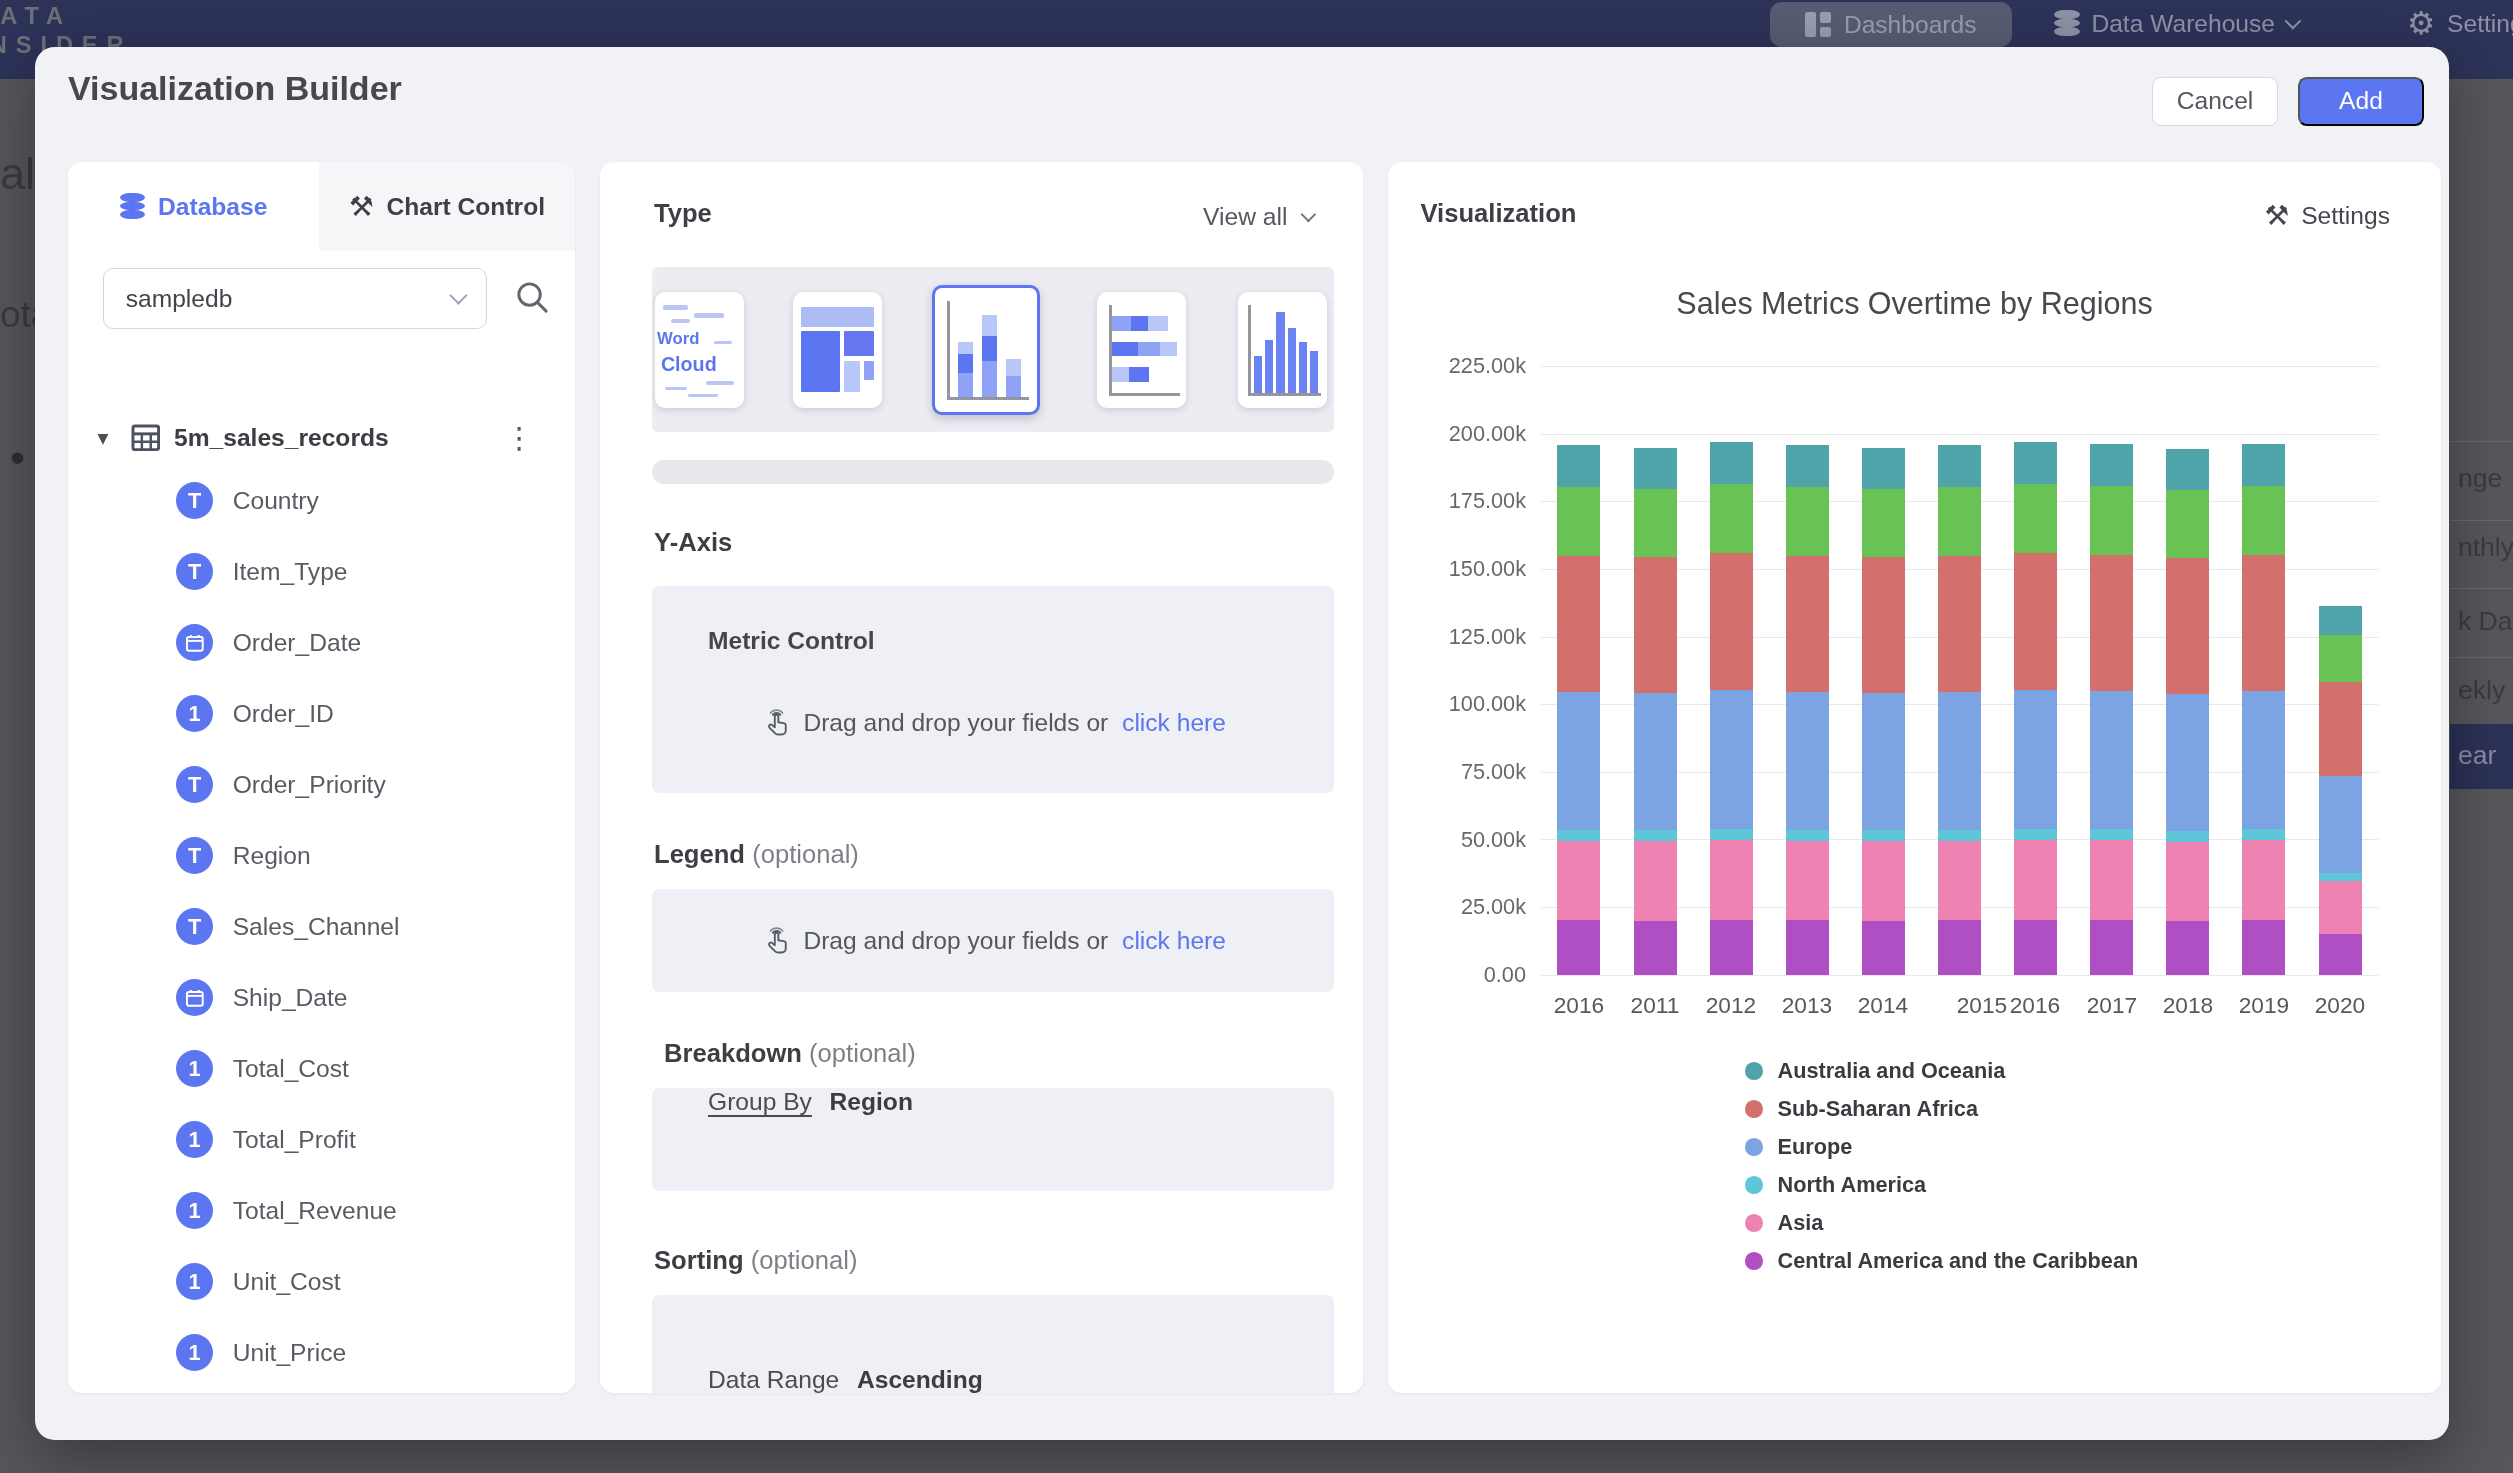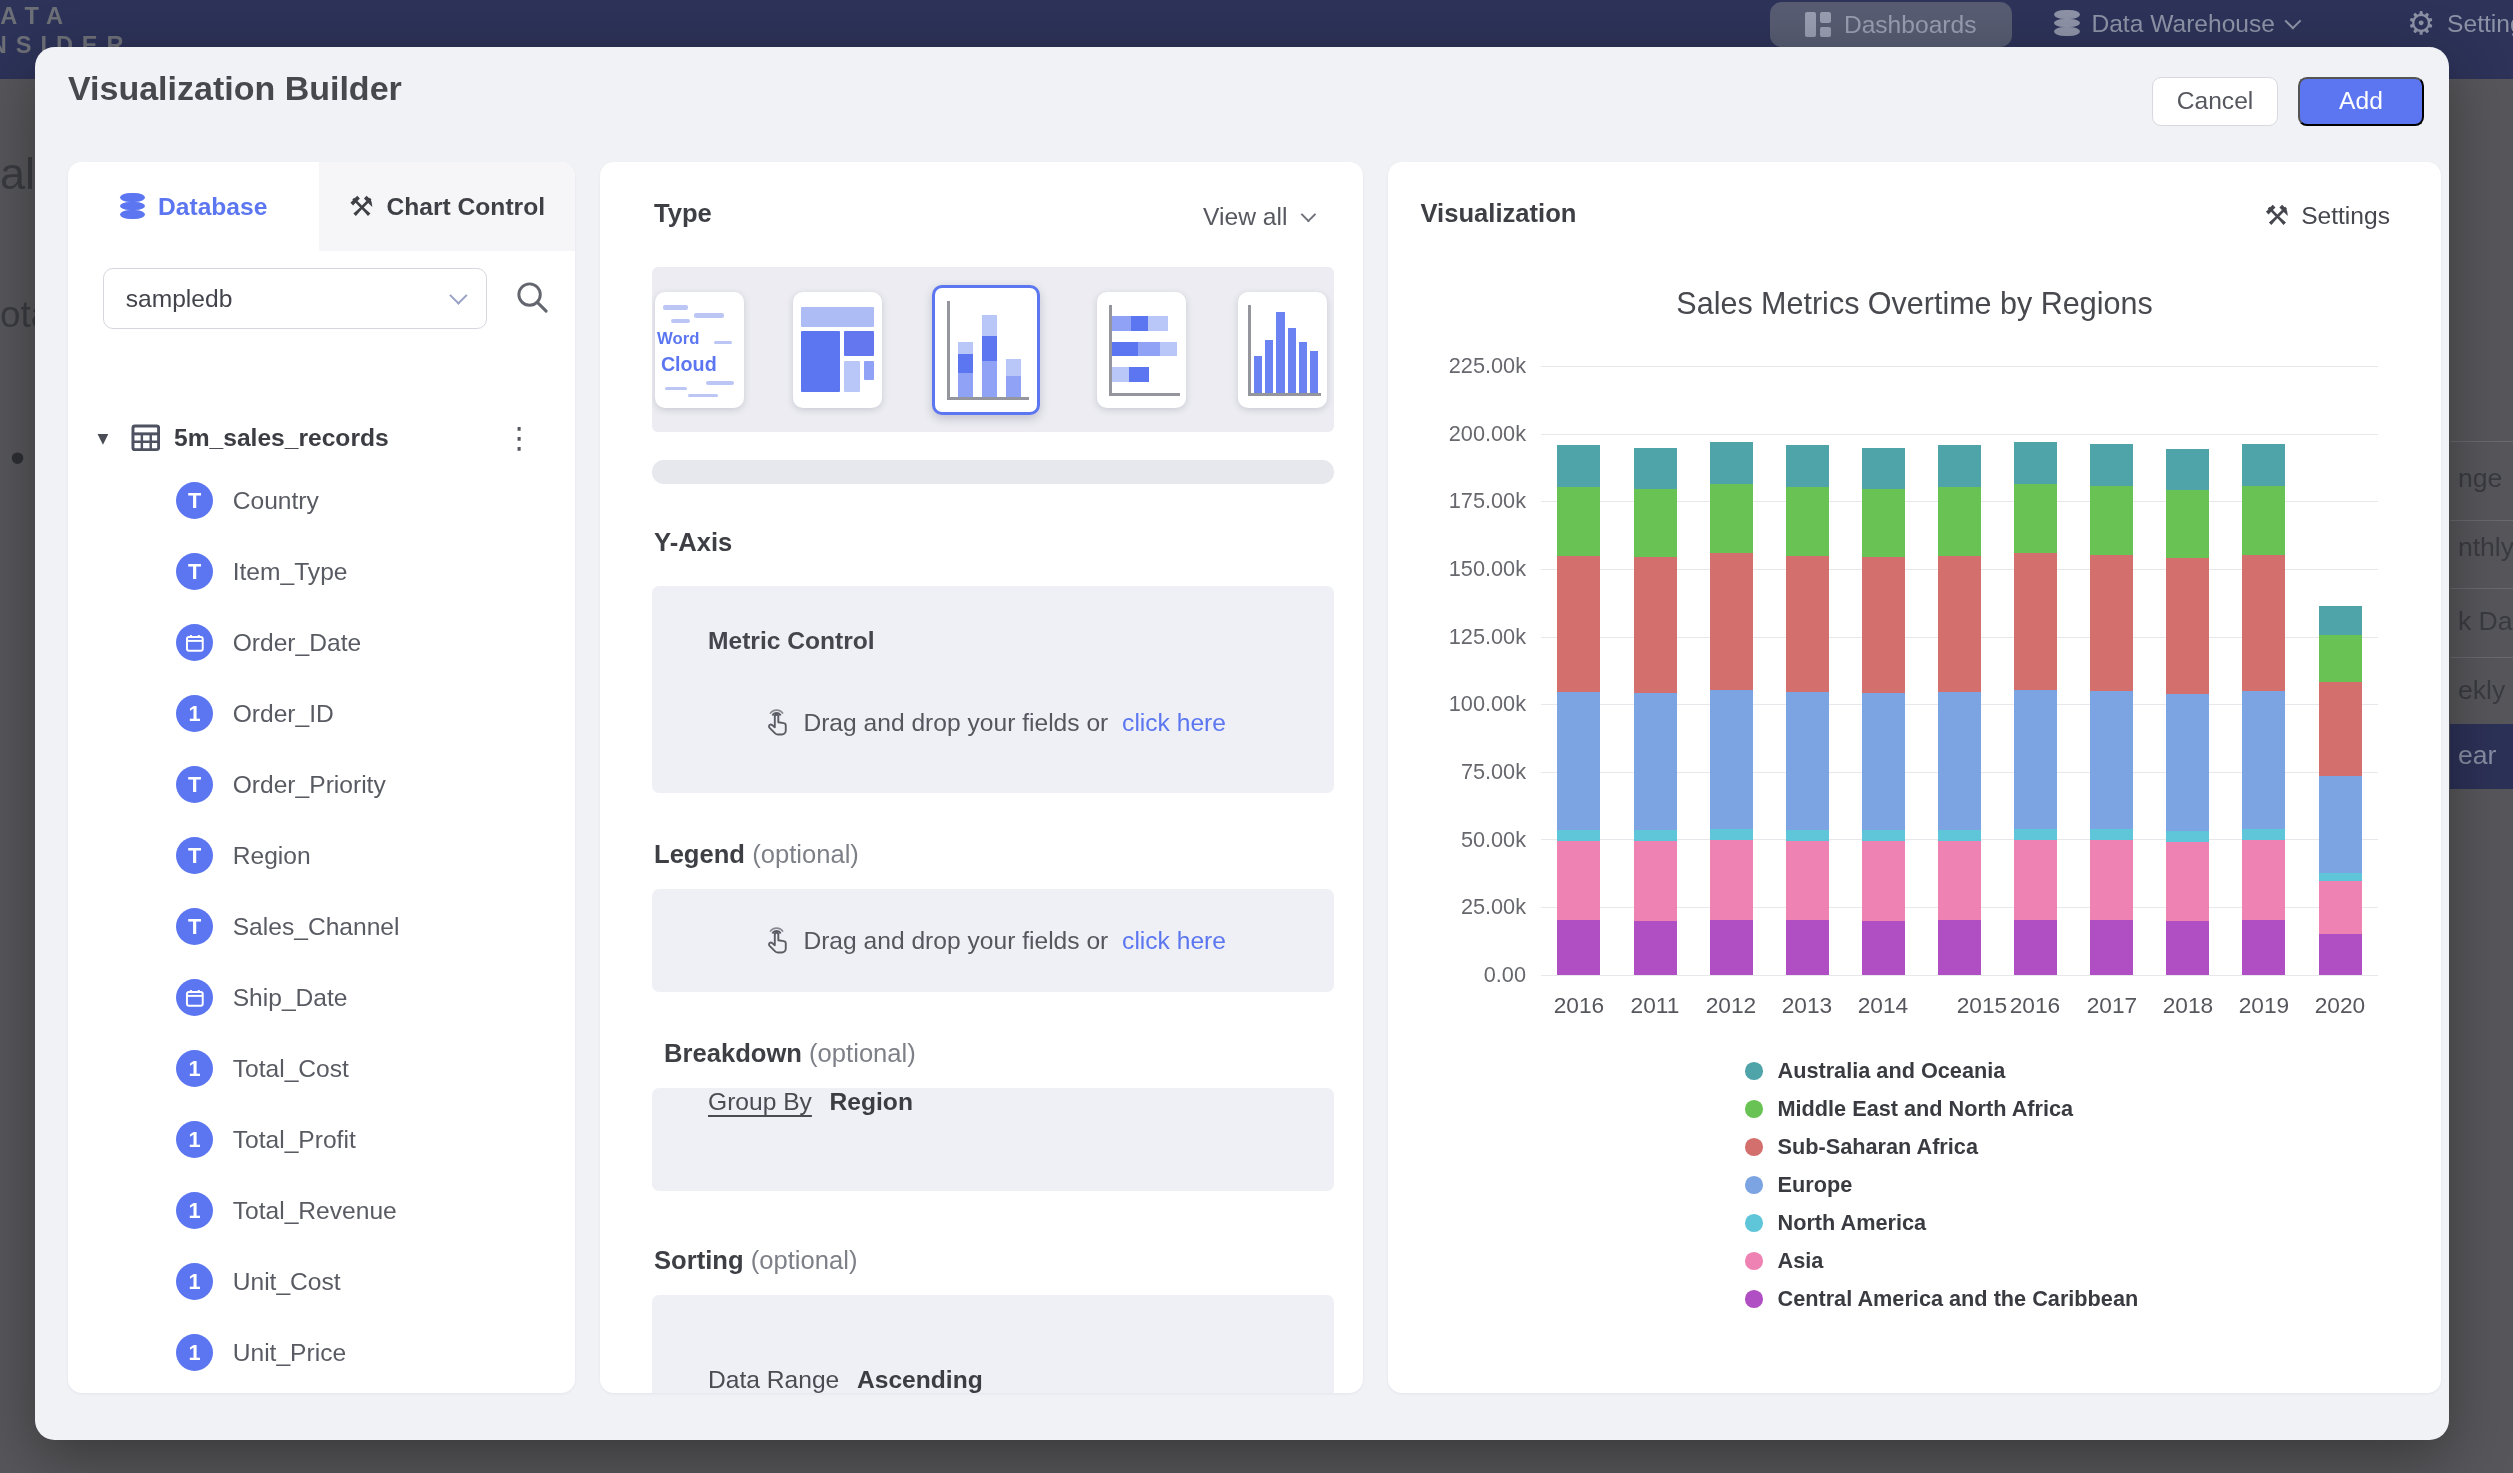--- a/index.html
+++ b/index.html
@@ -560,24 +560,20 @@
           <div class="xlab" style="left: 762px; width: 76px;">2018</div>
           <div class="xlab" style="left: 838px; width: 76px;">2019</div>
           <div class="xlab" style="left: 914px; width: 76px;">2020</div>
         </div>
       <div class="chart-legend" id="chart-legend">
           <div class="lg-row">
             <span class="lg-dot" style="background: rgb(79, 164, 170);"></span>
             <span class="lg-label">Australia and Oceania</span>
           </div>
           <div class="lg-row">
-            <span class="lg-dot" style="background: rgb(105, 194, 84);"></span>
-            <span class="lg-label">Middle East and North Africa</span>
-          </div>
-          <div class="lg-row">
             <span class="lg-dot" style="background: rgb(211, 112, 109);"></span>
             <span class="lg-label">Sub-Saharan Africa</span>
           </div>
           <div class="lg-row">
             <span class="lg-dot" style="background: rgb(125, 164, 226);"></span>
             <span class="lg-label">Europe</span>
           </div>
           <div class="lg-row">
             <span class="lg-dot" style="background: rgb(95, 198, 218);"></span>
             <span class="lg-label">North America</span>

